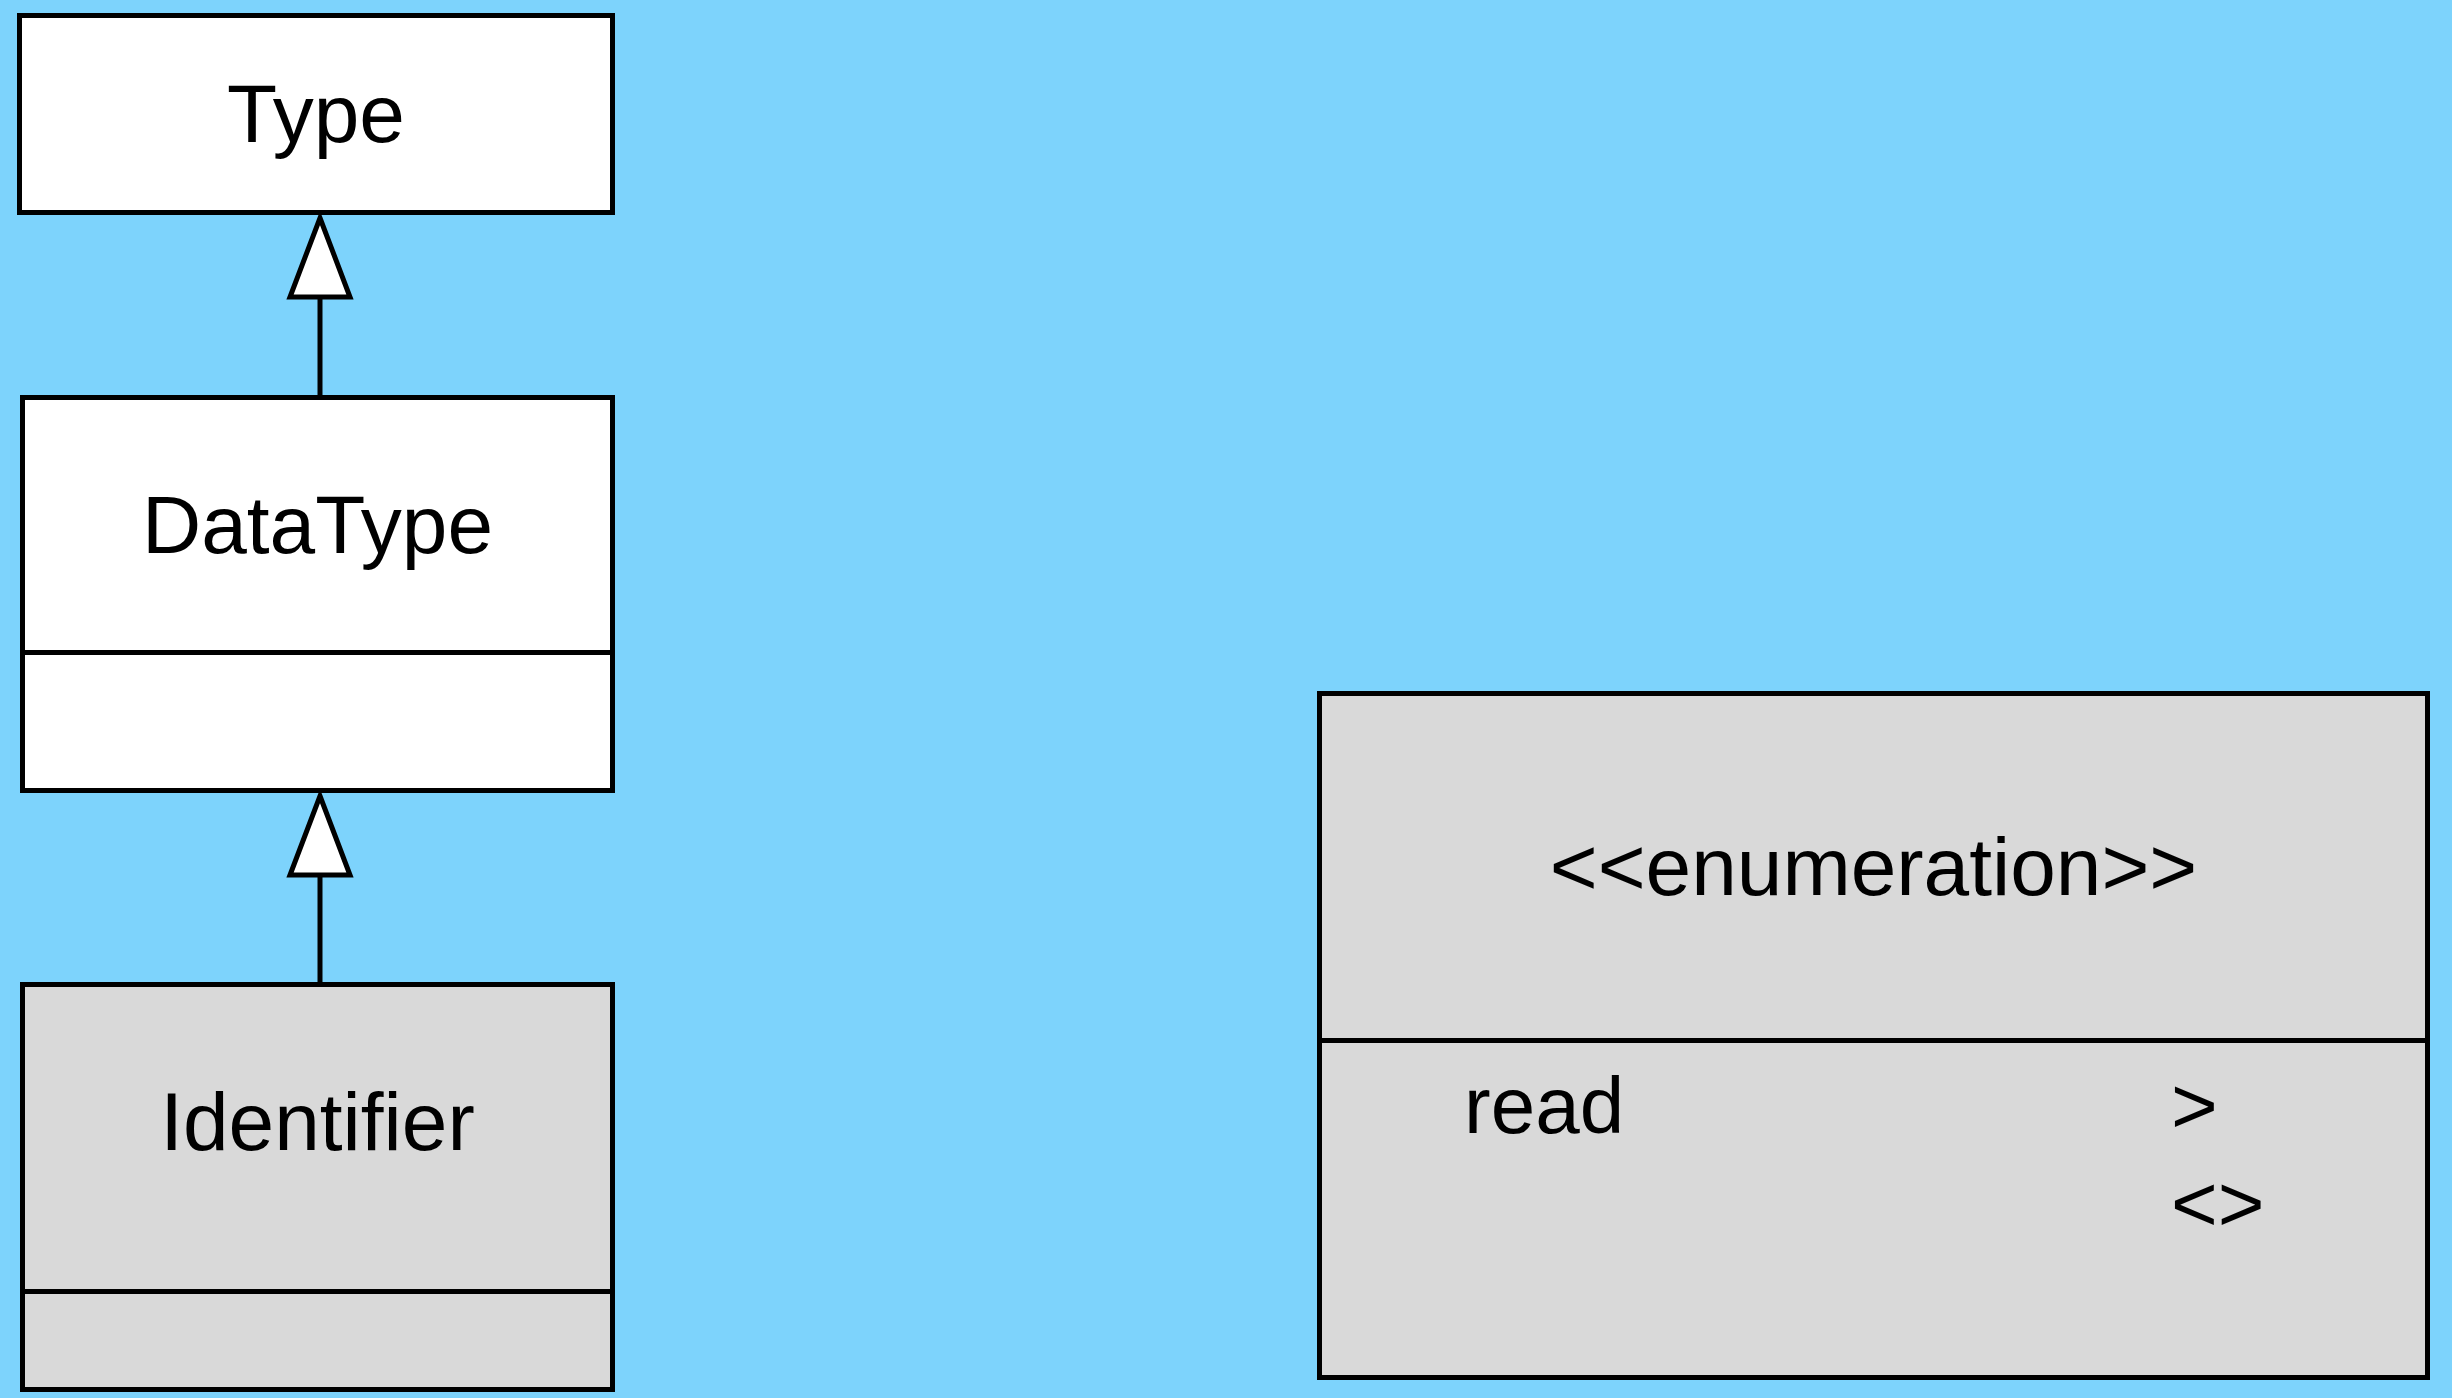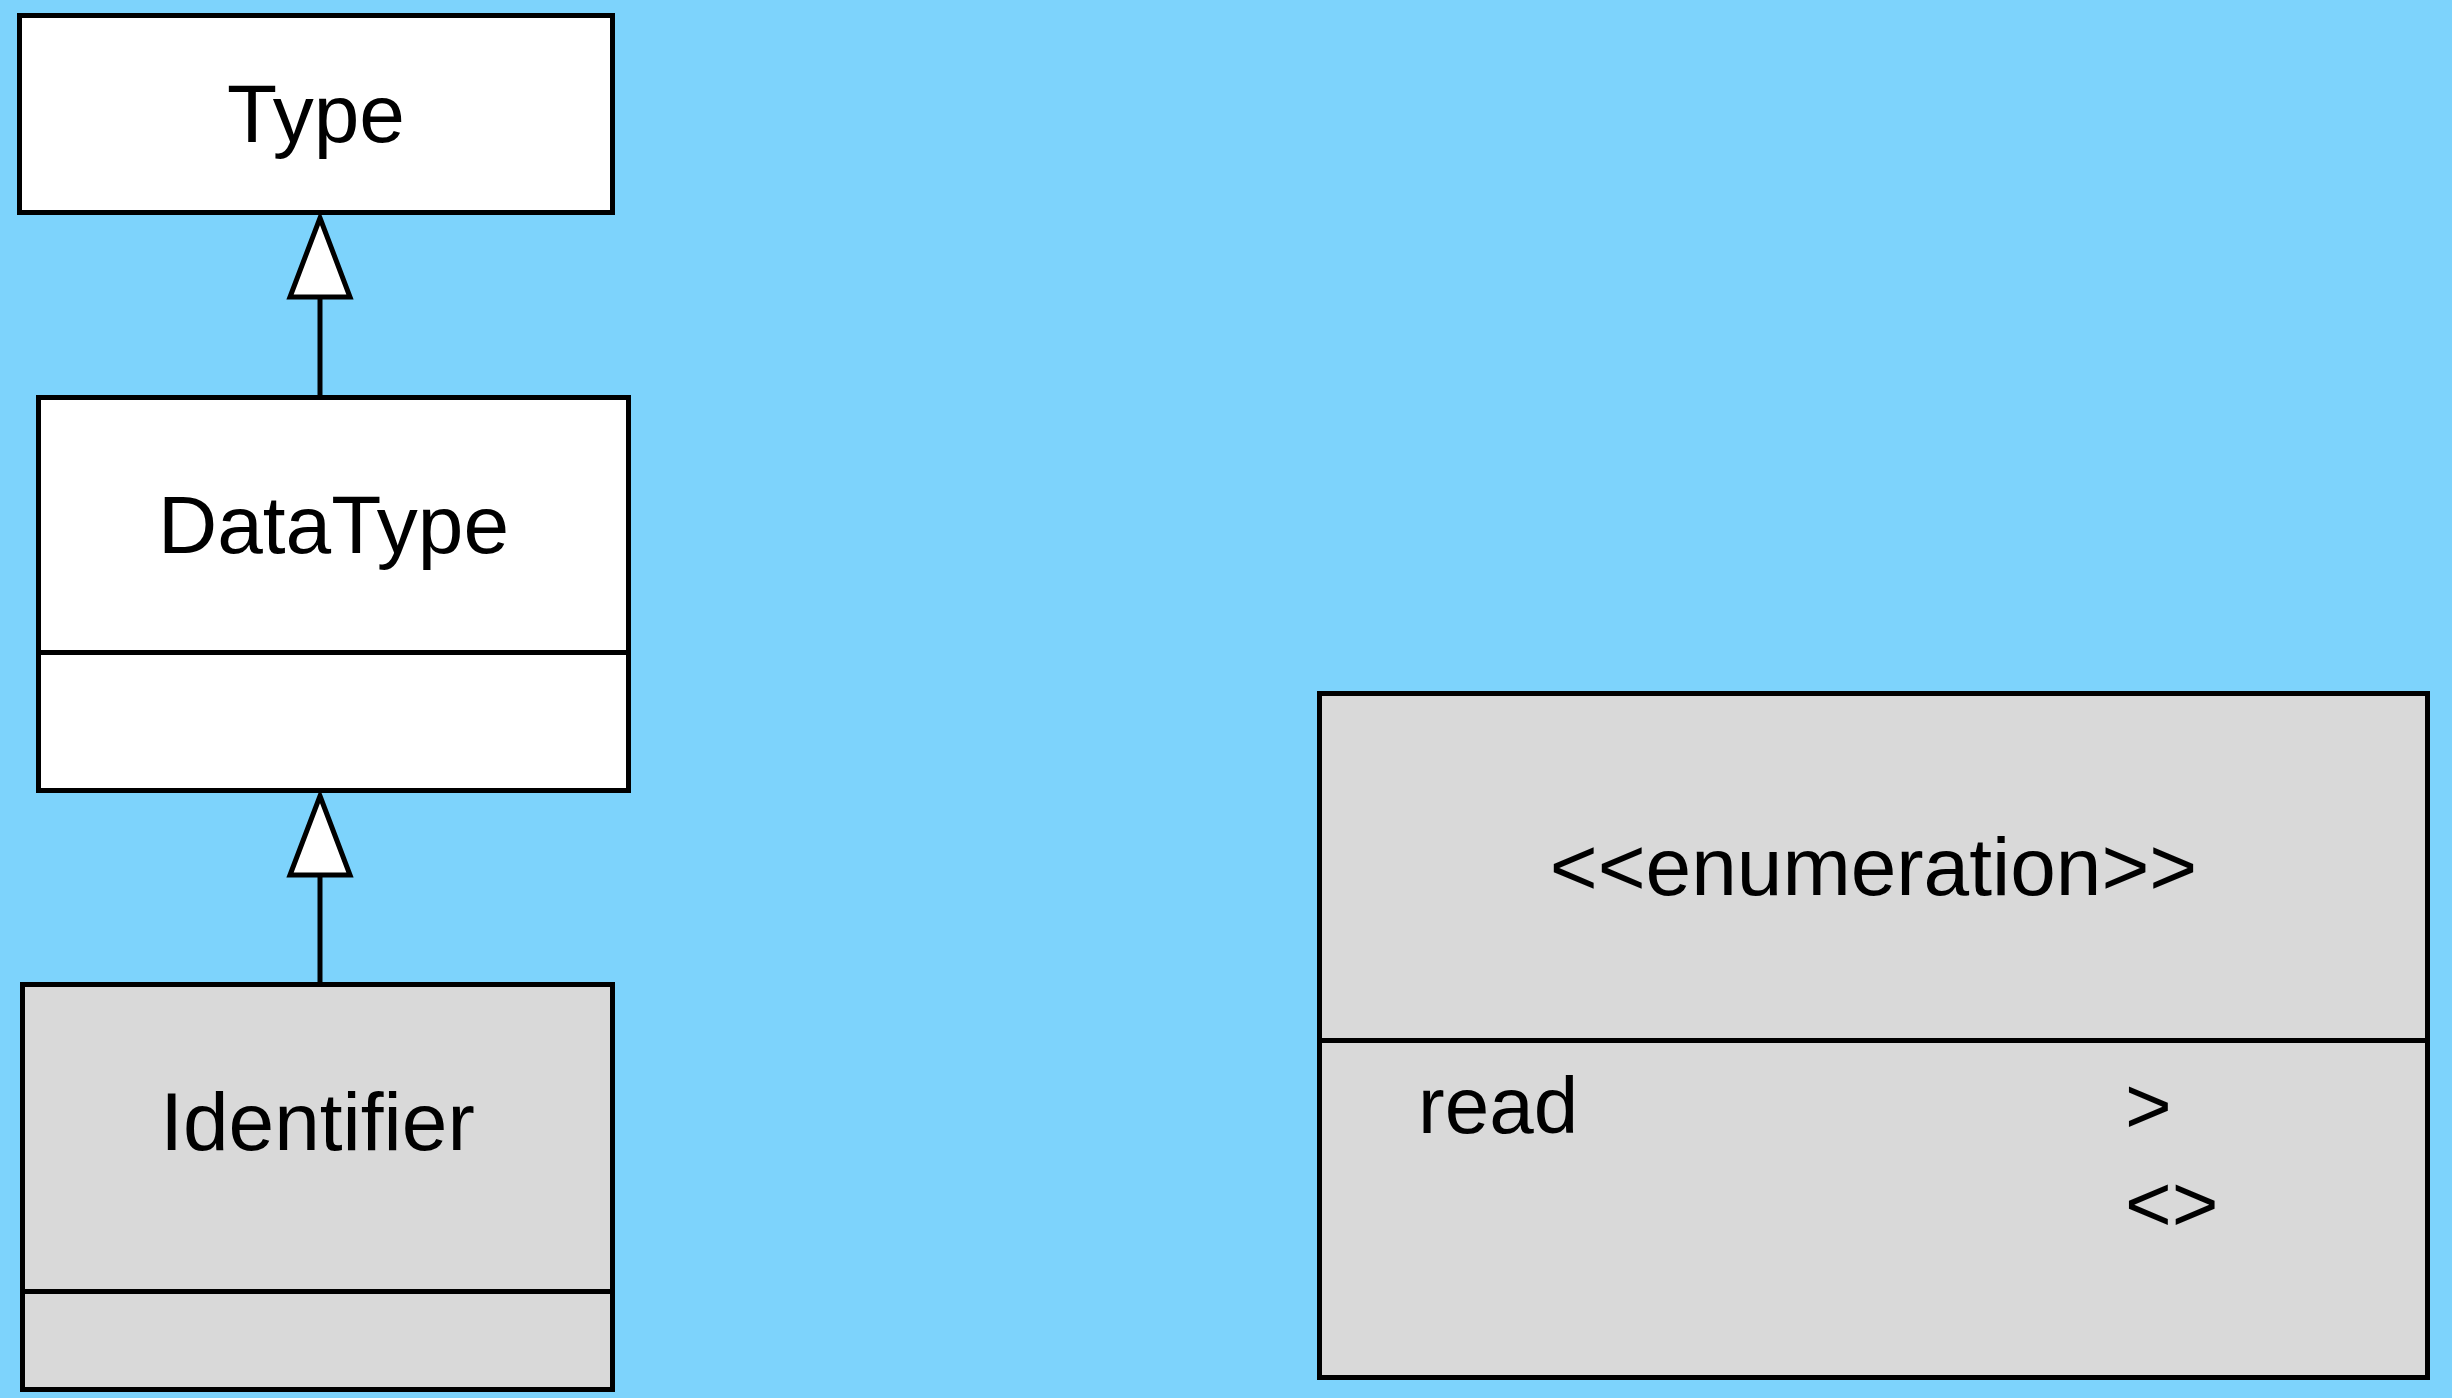--- a/index.html
+++ b/index.html
@@ -37,21 +37,21 @@
     flex: 0 0 auto;
   }
   .empty-compartment {
     border-top: 5px solid #000000;
     flex: 1 1 auto;
   }
 
   #box-type       { left: 17px;  top: 13px;  width: 598px;  height: 202px; }
   #box-type .name-compartment { flex: 1 1 auto; }
 
-  #box-datatype   { left: 36px;  top: 395px; width: 595px;  height: 398px; }
+  #box-datatype   { left: 20px;  top: 395px; width: 595px;  height: 398px; }
   #box-datatype .name-compartment { height: 250px; }
 
   #box-identifier { left: 20px;  top: 982px; width: 595px;  height: 410px; gap: 32px; }
   #box-identifier .name-compartment { height: 270px; }
 
   
   .gen-arrow { position: absolute; }
   #arrow-datatype-to-type   { left: 280px; top: 215px; width: 80px; height: 180px; }
   #arrow-identifier-to-datatype { left: 280px; top: 793px; width: 80px; height: 189px; }
 
@@ -66,20 +66,21 @@
     font-size: 82px;
     line-height: 98px;
     text-align: left;
     flex: 0 0 auto;
   }
   .enum-body {
     border-top: 5px solid #000000;
     flex: 1 1 auto;
     padding-top: 14px;
     position: relative;
+    padding-left: 46px;
   }
   .literal-row {
     position: relative;
     height: 98px;
   }
   .literal-name, .literal-symbol {
     position: absolute;
     top: 50%;
     transform: translateY(-50%);
     font-size: 80px;

